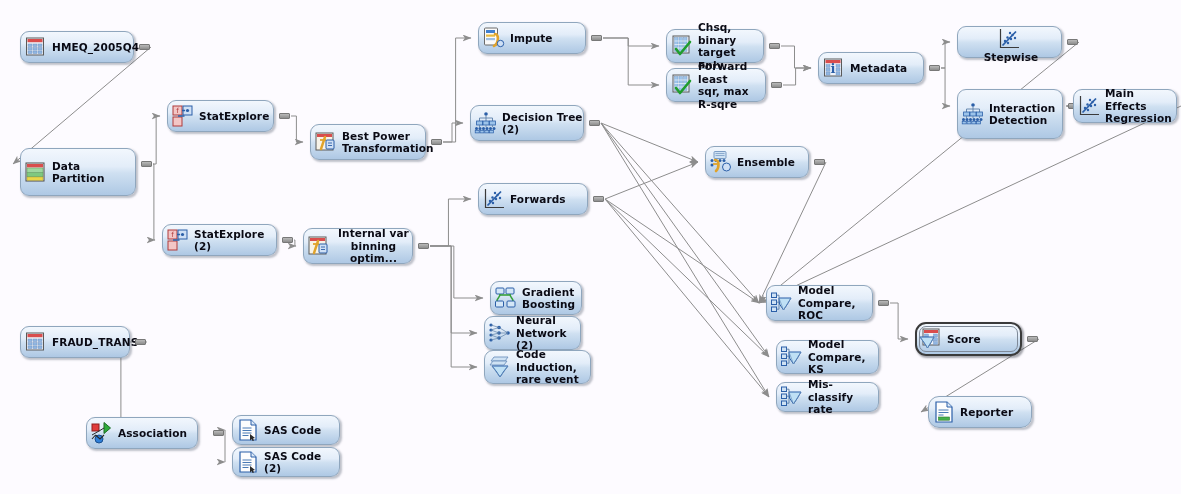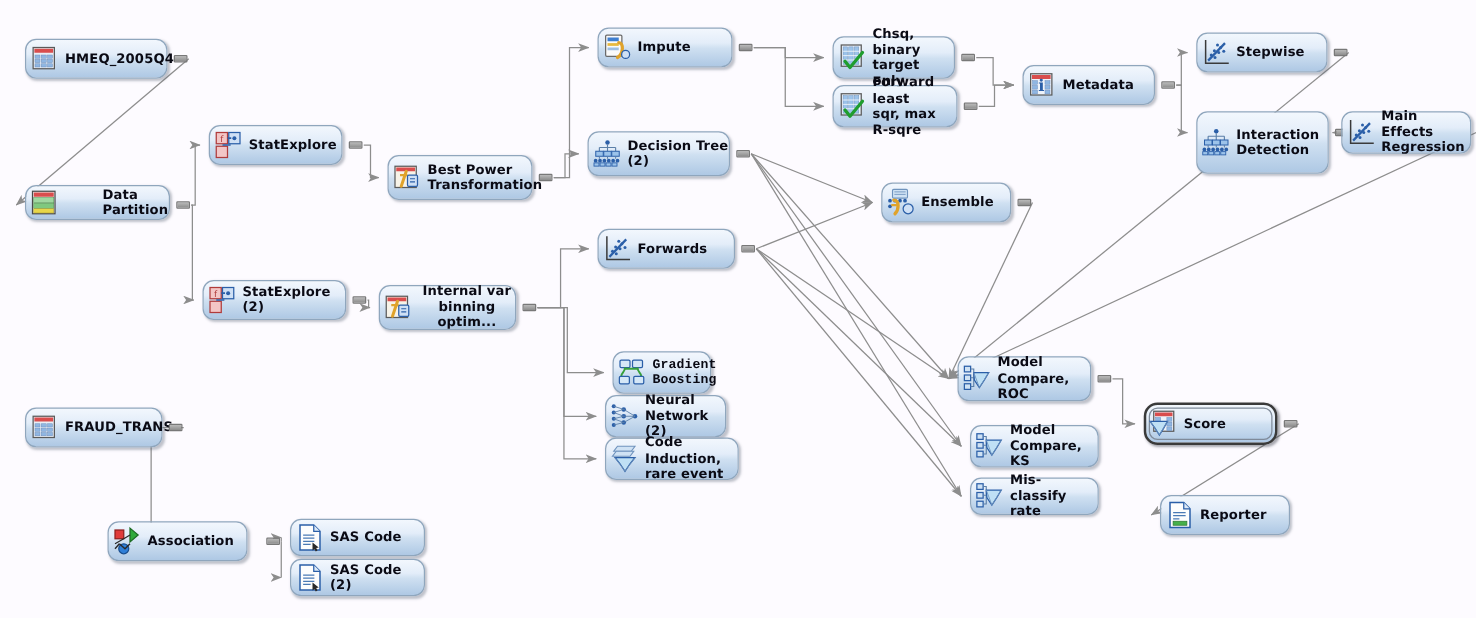--- a/index.html
+++ b/index.html
@@ -111,21 +111,21 @@
               <rect x="14" y="12.5" width="4" height="2.6"></rect>
           <rect x="4" y="16" width="4" height="2.6"></rect>
               <rect x="9" y="16" width="4" height="2.6"></rect>
               <rect x="14" y="16" width="4" height="2.6"></rect>
         </g>
           </svg>
         </span>
         <span class="lbl">HMEQ_2005Q4</span>
       </div>
       <div class="port" style="left: 139px; top: 44px;"></div>
-      <div class="node" style="left: 20px; top: 148px; width: 116px; height: 28px; gap: 30px;">
+      <div class="node" style="left: 20px; top: 148px; width: 116px; height: 48px;">
         <span class="ico">
           <svg viewBox="0 0 24 24">
         <rect x="2" y="3" width="18" height="18" fill="#f0f0f0" stroke="#4a4a4a" stroke-width="1"></rect>
         <rect x="3" y="4" width="16" height="3.4" fill="#d94d4d"></rect>
         <rect x="3" y="8" width="16" height="4.2" fill="#9fd7a0" stroke="#4d8f4d" stroke-width=".4"></rect>
         <rect x="3" y="12.6" width="16" height="4.2" fill="#7fc87f" stroke="#4d8f4d" stroke-width=".4"></rect>
         <rect x="3" y="17" width="16" height="3.4" fill="#e8d64a" stroke="#a89a2a" stroke-width=".4"></rect>
       </svg>
         </span>
         <span class="lbl">Data Partition</span>
@@ -267,21 +267,21 @@
           <circle cx="14" cy="12" r="1.2"></circle>
               <circle cx="15.5" cy="8" r="1.2"></circle>
               <circle cx="18" cy="11" r="1.2"></circle>
           <circle cx="13" cy="6" r="1.2"></circle>
         </g>
       </svg>
         </span>
         <span class="lbl">Forwards</span>
       </div>
       <div class="port" style="left: 593px; top: 196px;"></div>
-      <div class="node" style="left: 490px; top: 281px; width: 79px; height: 34px; font-family: Liberation Mono, monospace;">
+      <div class="node" style="left: 490px; top: 281px; width: 92px; height: 34px;">
         <span class="ico">
           <svg viewBox="0 0 24 24">
         <rect x="2" y="2" width="8" height="6" rx="1" fill="#d5e7f7" stroke="#2b5fa8" stroke-width="1"></rect>
         <rect x="12" y="2" width="8" height="6" rx="1" fill="#d5e7f7" stroke="#2b5fa8" stroke-width="1"></rect>
         <path d="M6 8 C6 12 3 12 3 15 M16 8 C16 12 19 12 19 15" stroke="#37a03c" stroke-width="1.6" fill="none"></path>
         <path d="M6 9 L16 9" stroke="#37a03c" stroke-width="1.6"></path>
         <rect x="1.5" y="15" width="8" height="6" rx="1" fill="#d5e7f7" stroke="#2b5fa8" stroke-width="1"></rect>
         <rect x="13" y="15" width="8" height="6" rx="1" fill="#d5e7f7" stroke="#2b5fa8" stroke-width="1"></rect>
       </svg>
         </span>
@@ -394,21 +394,21 @@
               <rect x="14" y="12.3" width="4" height="3"></rect>
           <rect x="4" y="16.1" width="4" height="3"></rect>
               <rect x="14" y="16.1" width="4" height="3"></rect>
         </g>
         <text x="11" y="17" font-size="13" font-weight="bold" fill="#2b5fa8" text-anchor="middle" font-family="DejaVu Serif">i</text>
       </svg>
         </span>
         <span class="lbl">Metadata</span>
       </div>
       <div class="port" style="left: 929px; top: 65px;"></div>
-      <div class="node" style="left: 957px; top: 26px; width: 105px; height: 32px;">
+      <div class="node" style="left: 957px; top: 26px; width: 105px; height: 32px; flex-direction: column;">
         <span class="ico">
           <svg viewBox="0 0 24 24">
         <path d="M3.5 2 V20.5 H22" stroke="#3a3a3a" stroke-width="1.2" fill="none"></path>
         <path d="M5.5 18.5 L19 4.5" stroke="#2b5fa8" stroke-width="1.8" fill="none"></path>
         <g fill="#2b5fa8">
           <circle cx="8" cy="14" r="1.2"></circle>
               <circle cx="11" cy="16" r="1.2"></circle>
               <circle cx="10.5" cy="10.5" r="1.2"></circle>
           <circle cx="14" cy="12" r="1.2"></circle>
               <circle cx="15.5" cy="8" r="1.2"></circle>
@@ -531,21 +531,21 @@
           <rect x="5.5" y="14.5" width="4" height="3"></rect>
               <rect x="14.5" y="14.5" width="4" height="3"></rect>
         </g>
         <path d="M1 10 H15 L12 15.5 L8.5 21 L5 15.5 Z" fill="#bfe0f5" stroke="#2b5fa8" stroke-width="1"></path>
         <path d="M1 10 L8.5 21 L15 10" stroke="#6f93bd" stroke-width=".7" fill="none"></path>
       </svg>
         </span>
         <span class="lbl">Score</span>
       </div>
       <div class="port" style="left: 1027px; top: 336px;"></div>
-      <div class="node" style="left: 928px; top: 396px; width: 104px; height: 32px;">
+      <div class="node" style="left: 928px; top: 396px; width: 104px; height: 32px; border-radius: 11px;">
         <span class="ico">
           <svg viewBox="0 0 24 24">
         <path d="M4 2 H15 L20 7 V22 H4 Z" fill="#fdfdfd" stroke="#2b5fa8" stroke-width="1.2"></path>
         <path d="M15 2 V7 H20" fill="#dce9f7" stroke="#2b5fa8" stroke-width="1"></path>
         <path d="M6.5 10h10M6.5 12.5h10M6.5 15h5" stroke="#4a7ab5" stroke-width="1"></path>
         <rect x="6.5" y="17" width="11" height="3.2" fill="#46b04a" stroke="#2d7a31" stroke-width=".6"></rect>
       </svg>
         </span>
         <span class="lbl">Reporter</span>
       </div>

